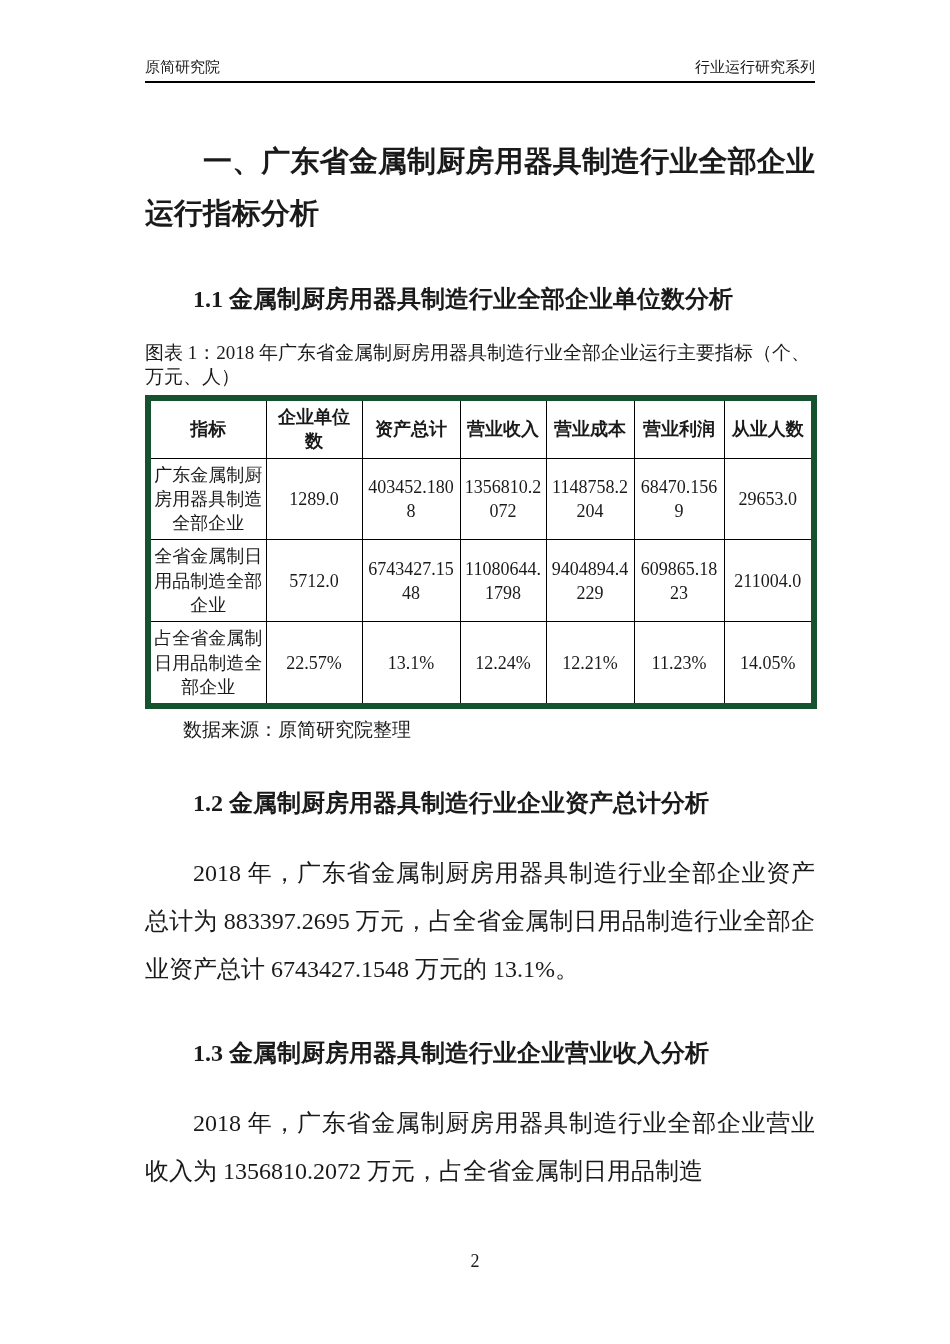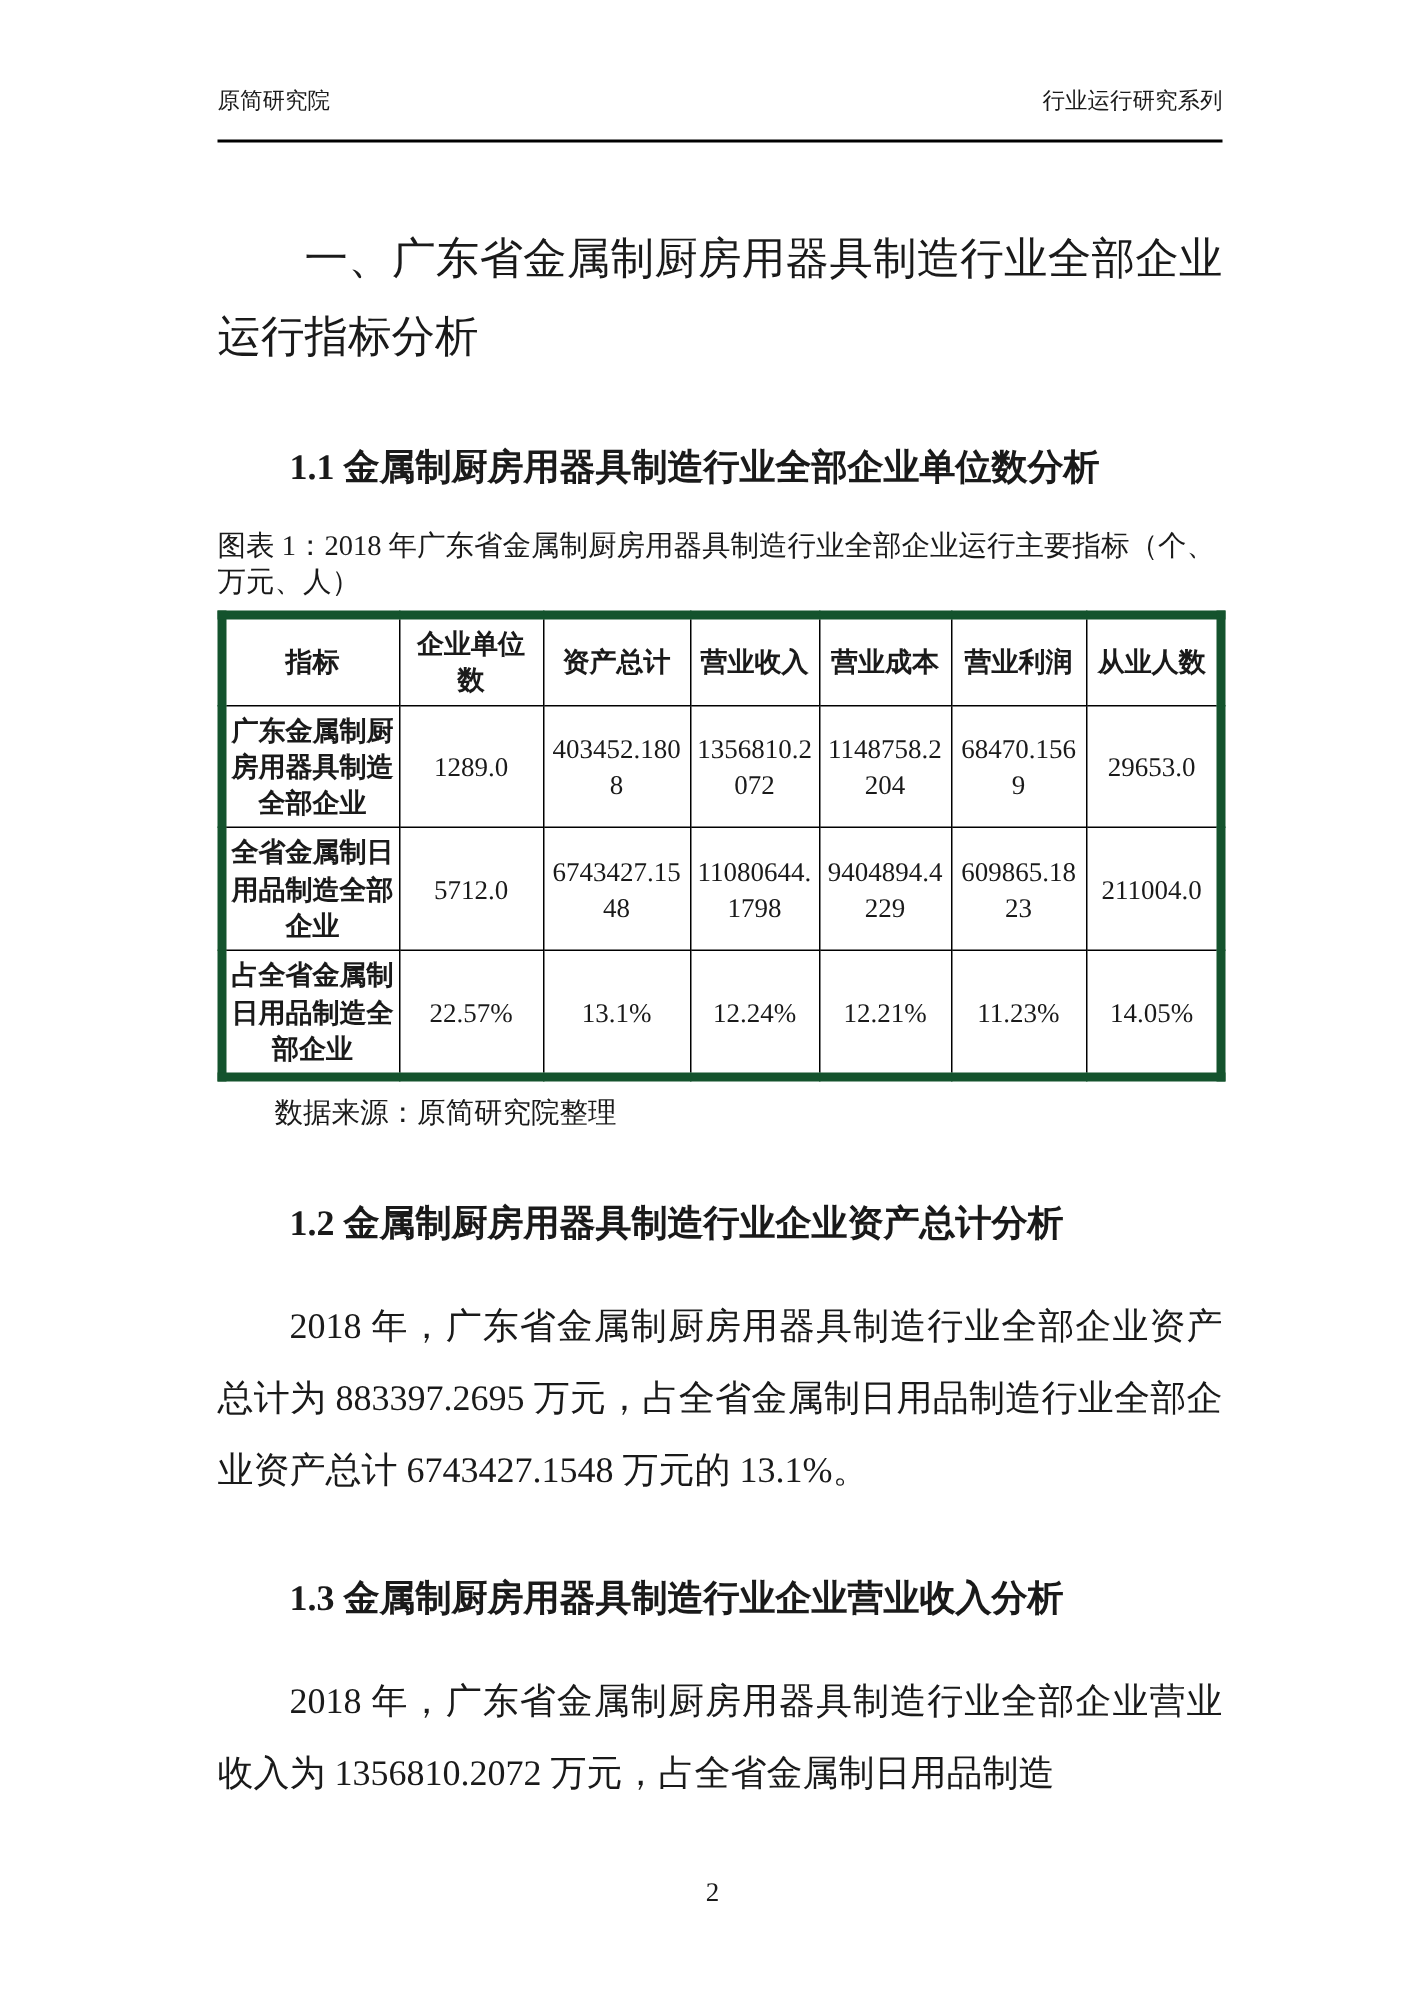--- a/index.html
+++ b/index.html
@@ -17,28 +17,28 @@
     padding: 58px 135px 0 145px;
     font-family: "Liberation Serif", "DejaVu Serif", serif;
     color: #1a1a1a;
   }
   
   .doc-header {
     display: flex;
     justify-content: space-between;
     align-items: flex-end;
     font-size: 15px;
-    padding-bottom: 16px;
+    padding-bottom: 4px;
     border-bottom: 2px solid #000000;
   }
   
   .doc-title {
     margin: 52px 0 0 0;
     font-size: 29px;
-    font-weight: normal;
+    font-weight: bold;
     line-height: 52px;
     text-indent: 2em;
     text-align: justify;
   }
   
   .sec-heading {
     margin: 44px 0 0 0;
     font-size: 24px;
     font-weight: bold;
     text-indent: 2em;
@@ -72,21 +72,21 @@
     text-align: center;
     vertical-align: middle;
     padding: 4px 3px;
     line-height: 1.35;
   }
   table.data-table th {
     font-weight: bold;
     height: 44px;
   }
   table.data-table td.rowhead {
-    font-weight: bold;
+    font-weight: normal;
     word-break: break-all;
   }
   table.data-table td.num {
     word-break: break-all;
     font-family: "Liberation Serif", "DejaVu Serif", serif;
   }
   col.c-label  { width: 118px; }
   col.c-units  { width: 96px;  }
   col.c-assets { width: 98px;  }
   col.c-rev    { width: 86px;  }

